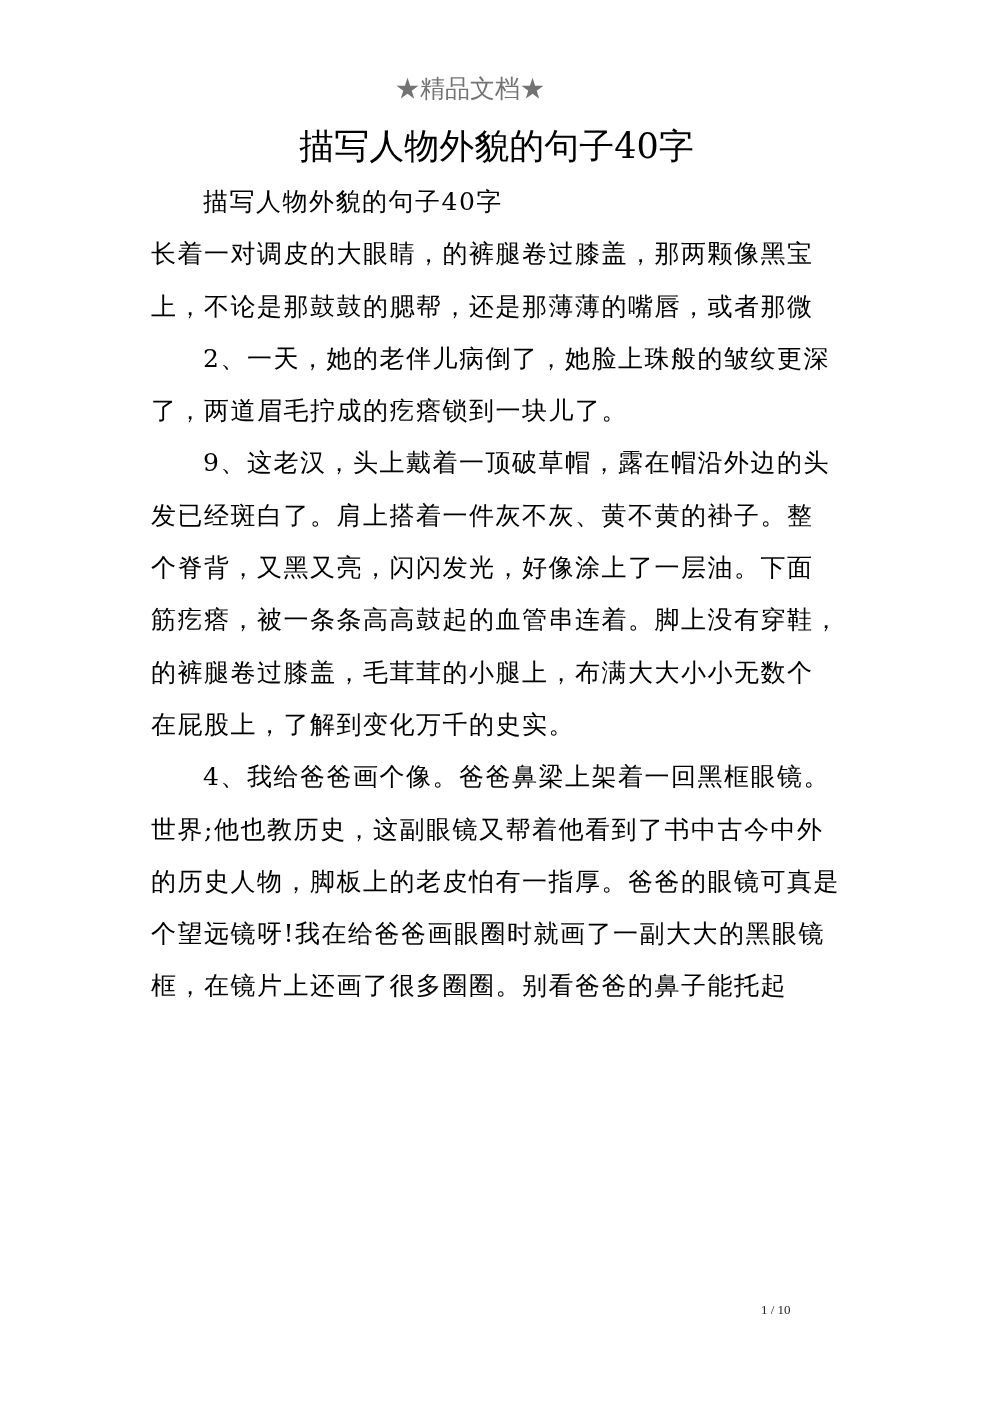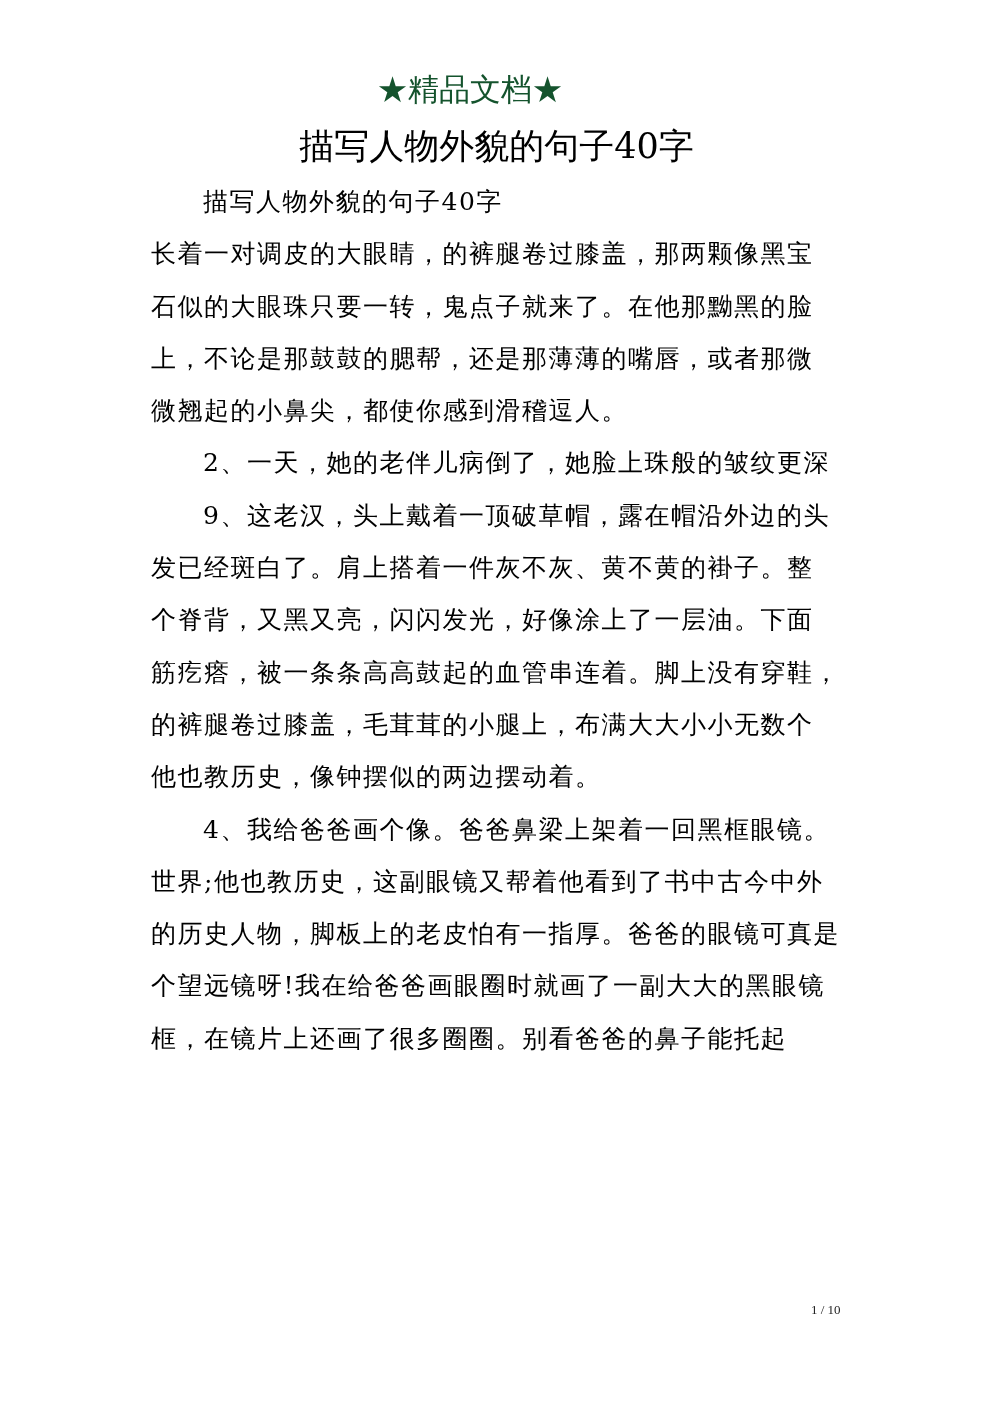--- a/index.html
+++ b/index.html
@@ -14,23 +14,23 @@
     overflow: hidden;
     font-family: "DejaVu Serif", "Liberation Serif", serif;
     color: #000000;
   }
   .header-mark {
     position: absolute;
     top: 72px;
     left: 0;
     width: 940px;
     text-align: center;
-    font-size: 31px;
+    font-size: 25px;
     line-height: 34px;
-    color: #14532d;
+    color: #737373;
   }
   .doc-title {
     position: absolute;
     top: 122px;
     left: 0;
     width: 993px;
     text-align: center;
     font-size: 35px;
     line-height: 48px;
     color: #000000;
@@ -47,54 +47,53 @@
     font-size: 25px;
     white-space: nowrap;
     letter-spacing: 1.5px;
   }
   .indent {
     padding-left: 52px;
   }
   .page-number {
     position: absolute;
     top: 1302px;
-    left: 811px;
+    left: 761px;
     font-family: "Liberation Serif", serif;
     font-size: 13px;
     color: #222222;
   }
 </style>
 </head>
 <body>
 
 <div class="header-mark">★精品文档★</div>
 
 <div class="doc-title">描写人物外貌的句子40字</div>
 
 <div class="content">
   <div class="line indent">描写人物外貌的句子40字</div>
 
   <div>
     <div class="line">长着一对调皮的大眼睛，的裤腿卷过膝盖，那两颗像黑宝</div>
-    <div class="line">石似的大眼珠只要一转，鬼点子就来了。在他那黝黑的脸</div>
     <div class="line">上，不论是那鼓鼓的腮帮，还是那薄薄的嘴唇，或者那微</div>
-    <div class="line">微翘起的小鼻尖，都使你感到滑稽逗人。</div>
   </div>
 
   <div>
     <div class="line indent">2、一天，她的老伴儿病倒了，她脸上珠般的皱纹更深</div>
+    <div class="line">了，两道眉毛拧成的疙瘩锁到一块儿了。</div>
   </div>
 
   <div>
     <div class="line indent">9、这老汉，头上戴着一顶破草帽，露在帽沿外边的头</div>
     <div class="line">发已经斑白了。肩上搭着一件灰不灰、黄不黄的褂子。整</div>
     <div class="line">个脊背，又黑又亮，闪闪发光，好像涂上了一层油。下面</div>
     <div class="line">筋疙瘩，被一条条高高鼓起的血管串连着。脚上没有穿鞋，</div>
     <div class="line">的裤腿卷过膝盖，毛茸茸的小腿上，布满大大小小无数个</div>
-    <div class="line">他也教历史，像钟摆似的两边摆动着。</div>
+    <div class="line">在屁股上，了解到变化万千的史实。</div>
   </div>
 
   <div>
     <div class="line indent">4、我给爸爸画个像。爸爸鼻梁上架着一回黑框眼镜。</div>
     <div class="line">世界;他也教历史，这副眼镜又帮着他看到了书中古今中外</div>
     <div class="line">的历史人物，脚板上的老皮怕有一指厚。爸爸的眼镜可真是</div>
     <div class="line">个望远镜呀!我在给爸爸画眼圈时就画了一副大大的黑眼镜</div>
     <div class="line">框，在镜片上还画了很多圈圈。别看爸爸的鼻子能托起</div>
   </div>
 </div>

